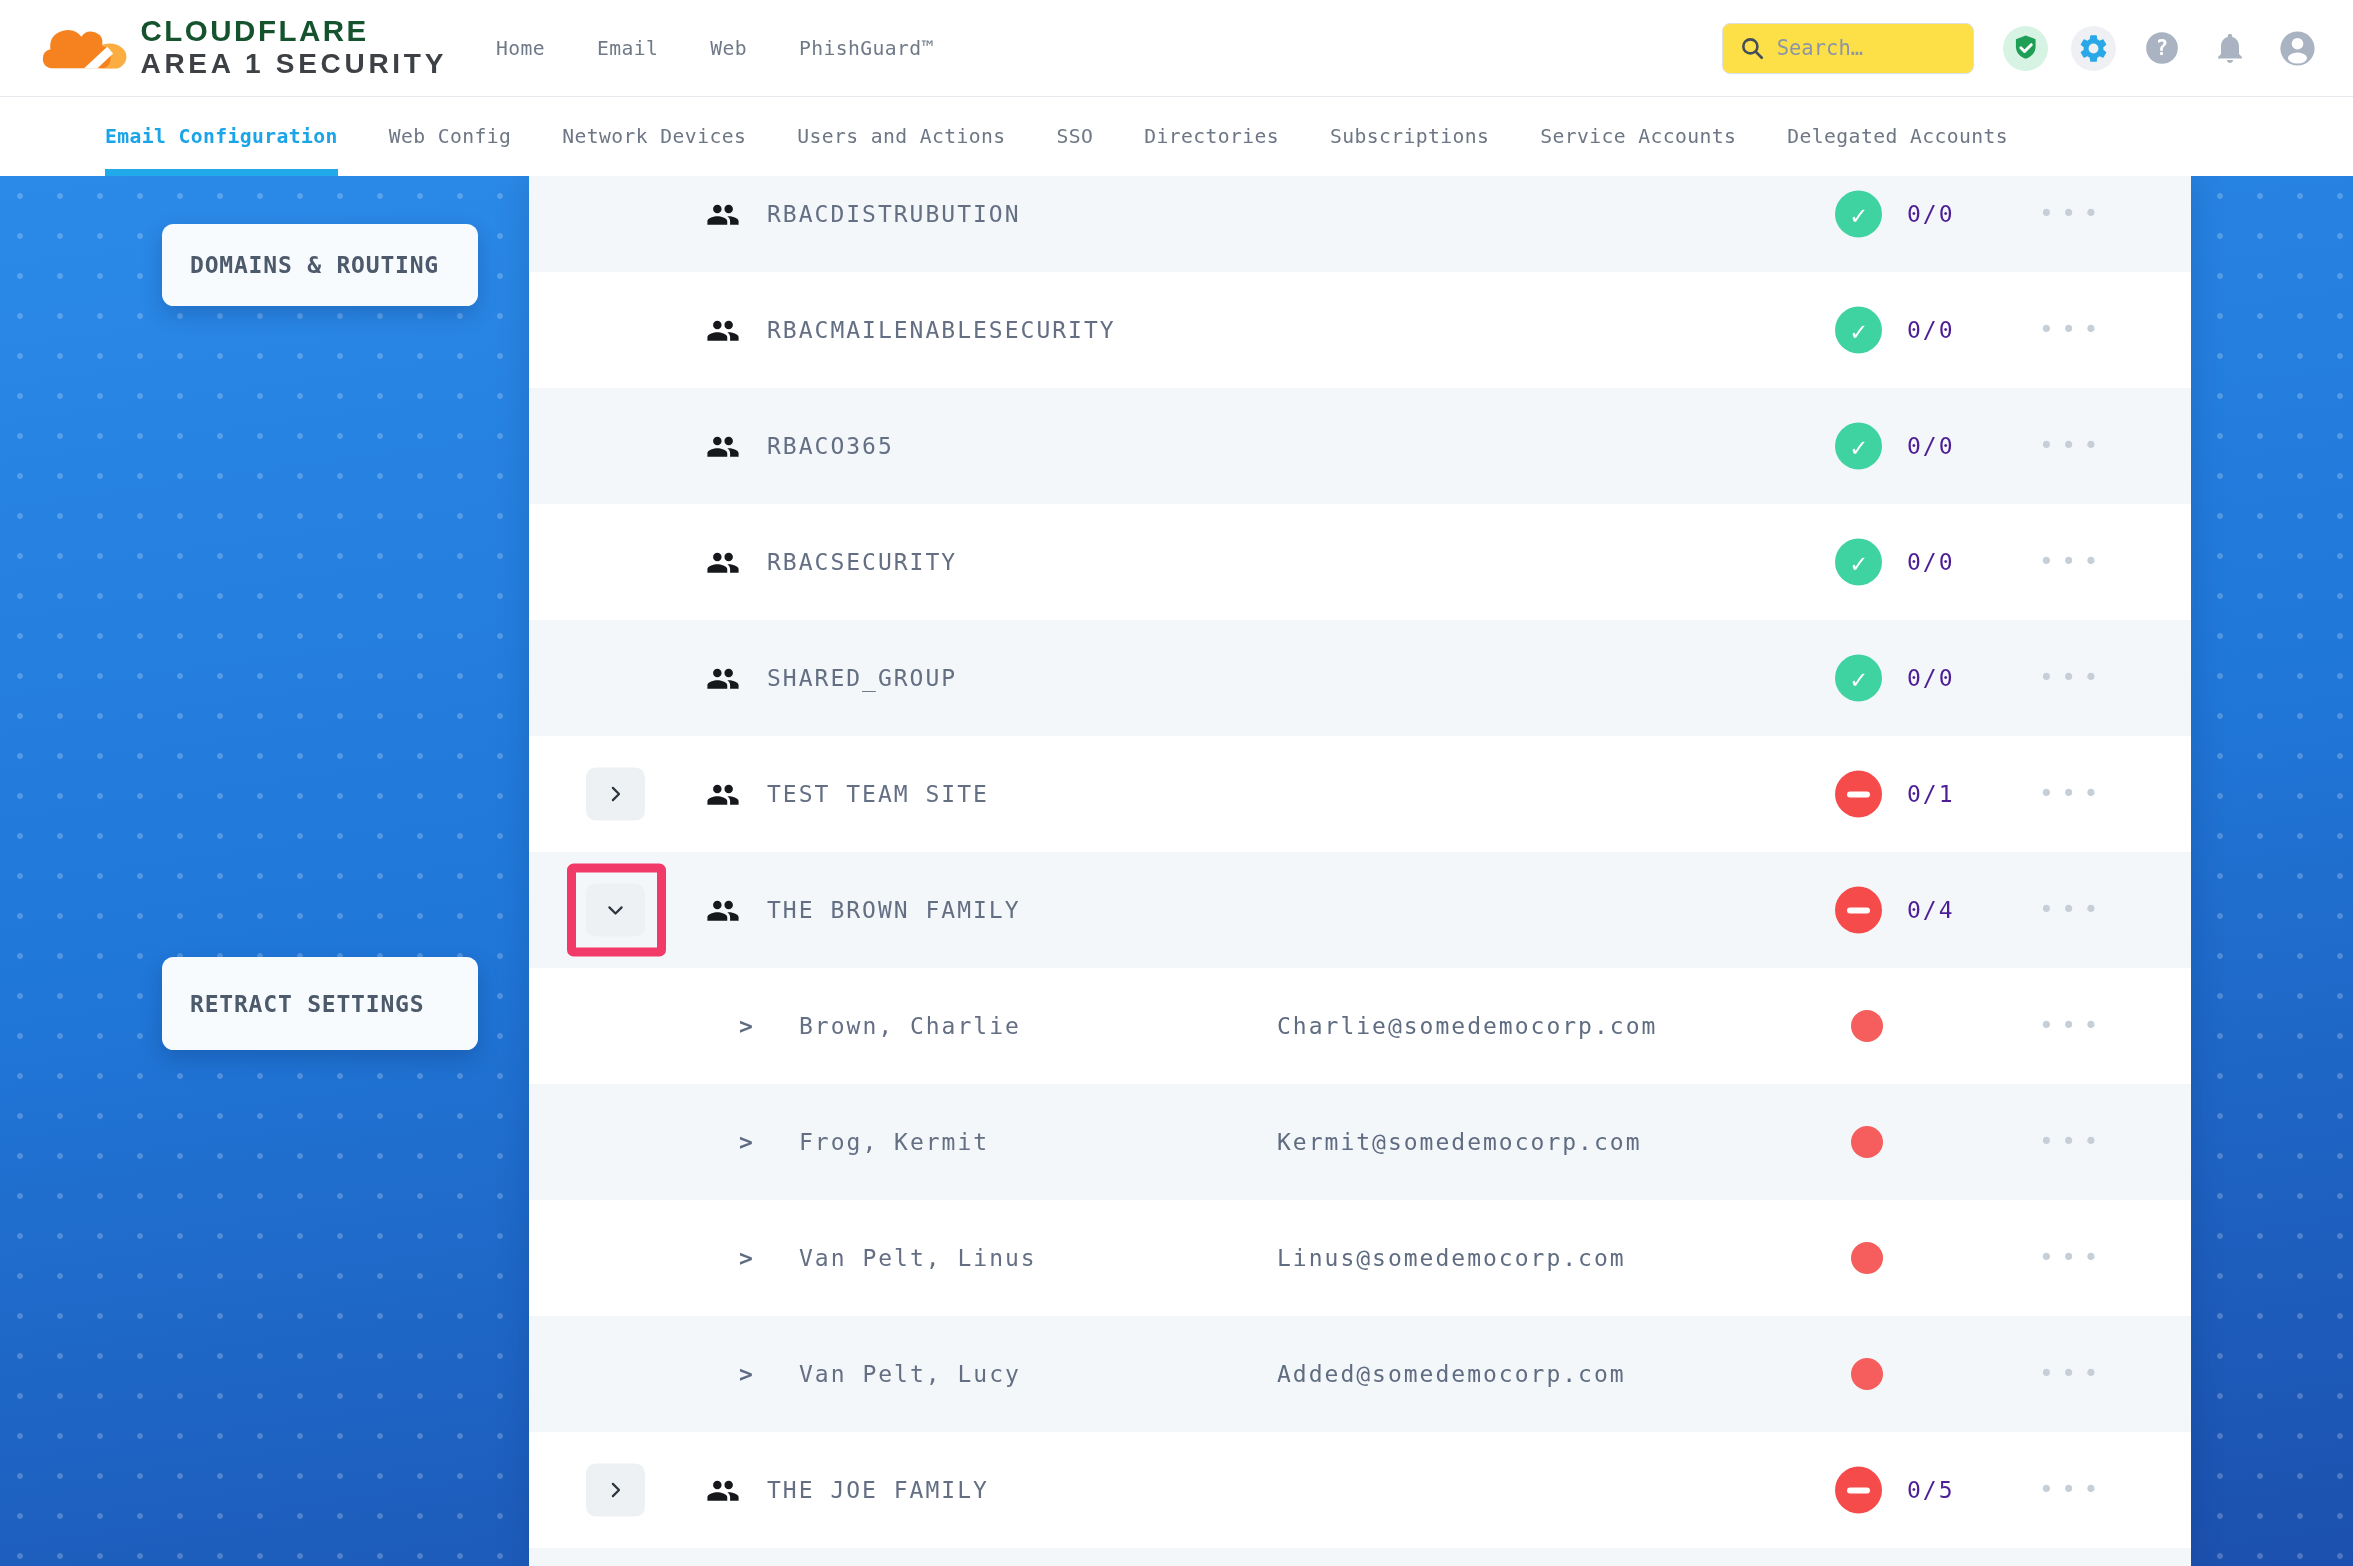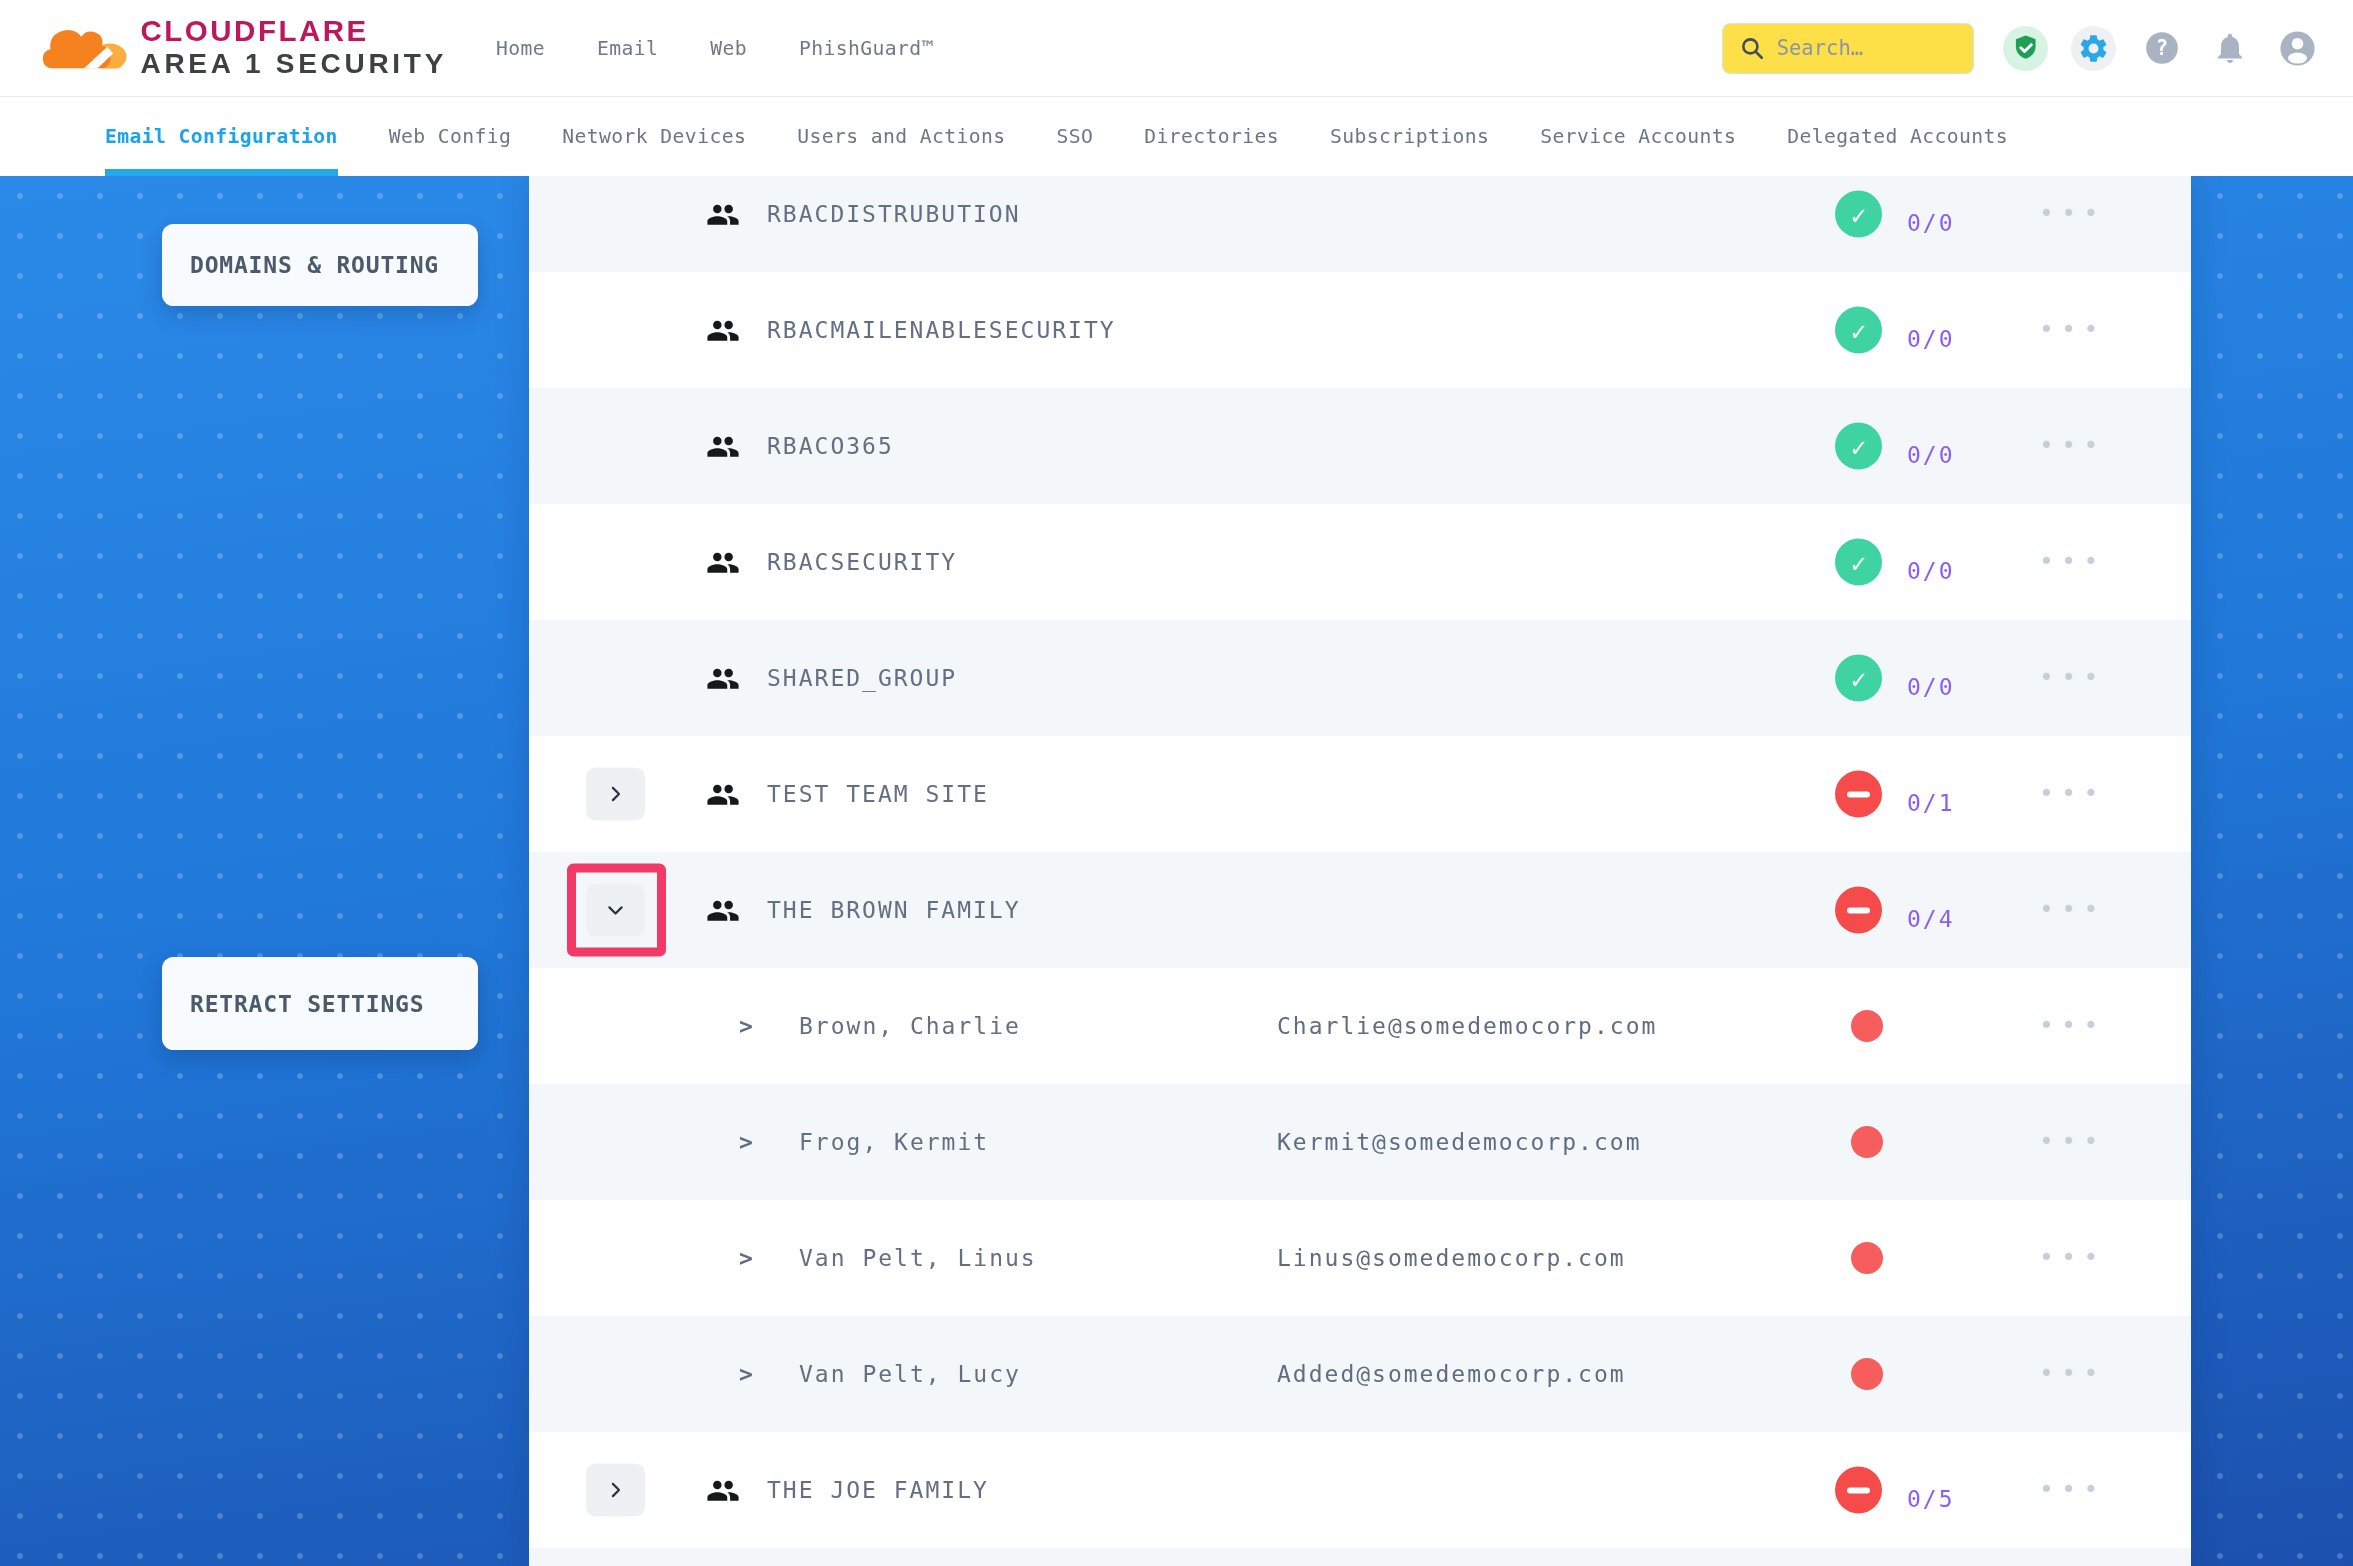--- a/index.html
+++ b/index.html
@@ -5,21 +5,21 @@
   html,body{margin:0;padding:0;width:2354px;height:1567px;overflow:hidden;background:#fff;
     font-family:"DejaVu Sans Mono",monospace;-webkit-font-smoothing:antialiased;}
   .screen{position:relative;width:2354px;height:1567px;overflow:hidden;}
 
   
   .header{position:absolute;top:0;left:0;width:100%;height:97px;background:#fff;
     border-bottom:1.6px solid #e7eaee;display:flex;align-items:center;padding-left:37px;box-sizing:border-box;z-index:5;}
   .logo{display:flex;align-items:center;cursor:pointer;}
   .logo svg{width:92px;height:51px;}
   .logo-text{margin-left:11.5px;display:flex;flex-direction:column;font-family:"Liberation Sans",sans-serif;}
-  .logo-line1{font-size:29.5px;font-weight:bold;color:#be185d;letter-spacing:2.5px;line-height:1.05;}
+  .logo-line1{font-size:29.5px;font-weight:bold;color:#14532d;letter-spacing:2.5px;line-height:1.05;}
   .logo-line2{font-size:28px;font-weight:bold;color:#3d4145;letter-spacing:3.7px;line-height:1.2;}
   .top-nav{display:flex;gap:52px;margin-left:49px;}
   .top-nav .nav-item{font-size:19.7px;color:#6f7987;letter-spacing:0.4px;cursor:pointer;}
   .header-spacer{flex:1;}
   .search-box{width:252px;height:51px;background:#fde047;border:1.6px solid #dadfe4;border-radius:8.2px;
     display:flex;align-items:center;padding:0 6.6px;box-sizing:border-box;}
   .search-box svg{width:26px;height:26px;margin:0 9.8px;flex:none;}
   .search-box input{border:none;outline:none;background:transparent;font-family:"DejaVu Sans Mono",monospace;
     font-size:20.5px;color:#3f4856;width:100%;}
   .search-box input::placeholder{color:#8b95a6;}
@@ -80,22 +80,22 @@
   .email{position:absolute;left:748px;top:50%;transform:translateY(-50%);font-size:23px;color:#5f6c81;
     letter-spacing:2px;white-space:nowrap;}
   .badge{position:absolute;left:1306px;top:50%;transform:translateY(-50%);width:47px;height:47px;
     border-radius:50%;display:flex;align-items:center;justify-content:center;}
   .badge.synced{background:#3ed3a0;}
   .badge.error{background:#f64b4b;}
   .badge .check{color:#fff;font-size:26px;font-weight:bold;line-height:1;}
   .badge .minus{width:23px;height:6.6px;background:#fff;border-radius:3.3px;}
   .dot-badge{position:absolute;left:1322px;top:50%;transform:translateY(-50%);width:32px;height:32px;
     border-radius:50%;background:#f65d5d;}
-  .count{position:absolute;left:1378px;top:50%;transform:translateY(-50%);font-size:23px;color:#8b5cf6;
-    letter-spacing:2px;margin-top:9px;}
+  .count{position:absolute;left:1378px;top:50%;transform:translateY(-50%);font-size:23px;color:#4c1d95;
+    letter-spacing:2px;}
   .dots{position:absolute;left:1510px;top:50%;transform:translateY(-50%);color:#c6ced8;font-size:24.6px;
     letter-spacing:7.4px;cursor:pointer;line-height:1;}
 </style>
 </head>
 <body>
 
 <div class="screen">
 
   <div class="header">
     <div class="logo">

